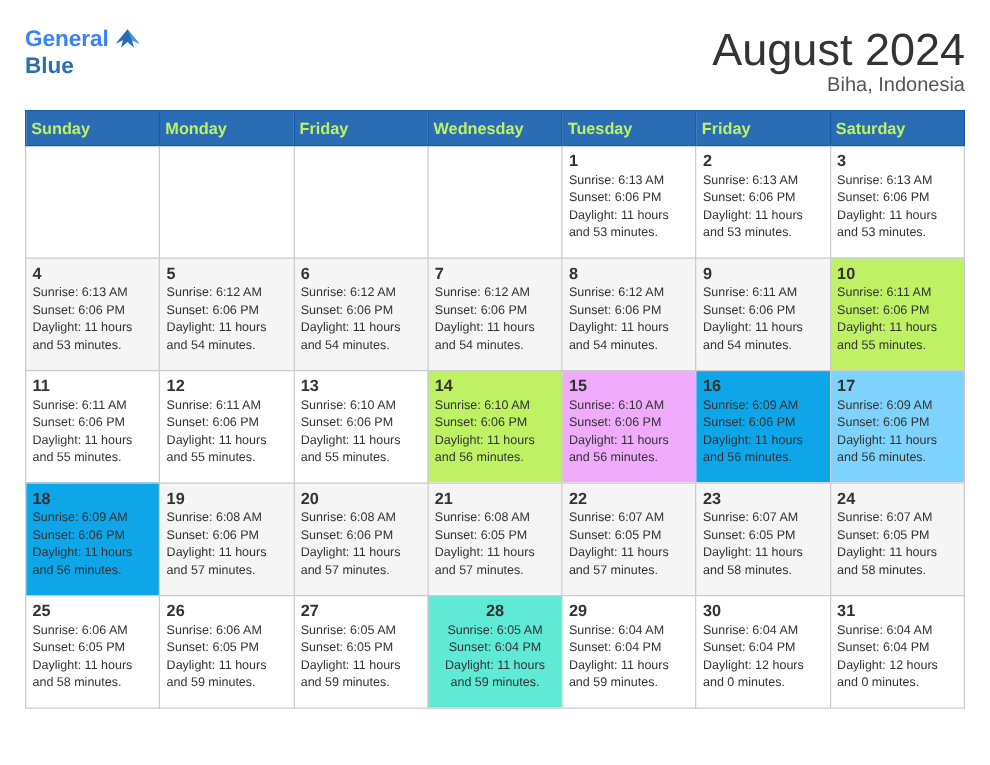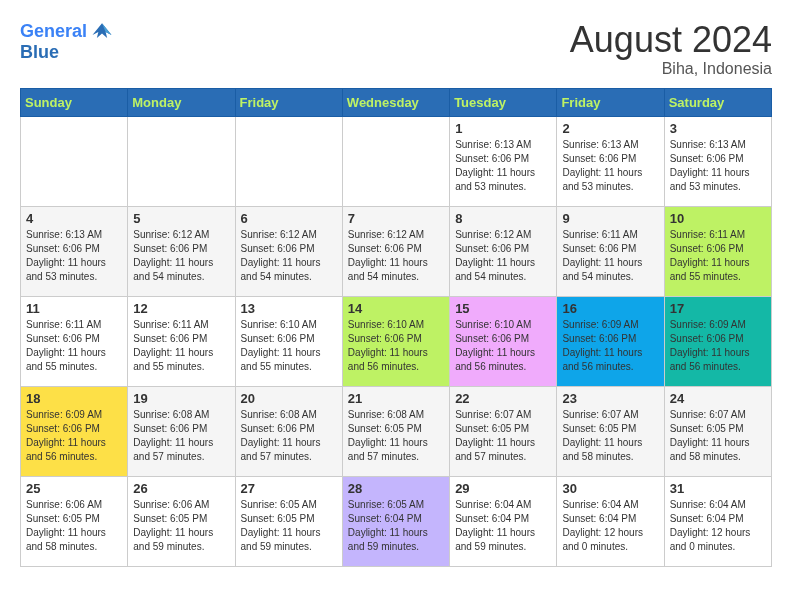--- a/index.html
+++ b/index.html
@@ -246,30 +246,30 @@
 Daylight: 11 hours
 and 56 minutes.</div>
         </td>
         <td style="background: #0ea5e9;">
           <div class="day-number">16</div>
           <div class="day-info">Sunrise: 6:09 AM
 Sunset: 6:06 PM
 Daylight: 11 hours
 and 56 minutes.</div>
         </td>
-        <td style="background: #14b8a6;">
+        <td style="background: #7dd3fc;">
           <div class="day-number">17</div>
           <div class="day-info">Sunrise: 6:09 AM
 Sunset: 6:06 PM
 Daylight: 11 hours
 and 56 minutes.</div>
         </td>
       </tr>
       <tr style="background: rgb(245, 245, 245);">
-        <td style="background: #fde047;">
+        <td style="background: #0ea5e9;">
           <div class="day-number">18</div>
           <div class="day-info">Sunrise: 6:09 AM
 Sunset: 6:06 PM
 Daylight: 11 hours
 and 56 minutes.</div>
         </td>
         <td style="background: rgb(245, 245, 245);">
           <div class="day-number">19</div>
           <div class="day-info">Sunrise: 6:08 AM
 Sunset: 6:06 PM
@@ -327,21 +327,21 @@
 Daylight: 11 hours
 and 59 minutes.</div>
         </td>
         <td style="background: rgb(255, 255, 255);">
           <div class="day-number">27</div>
           <div class="day-info">Sunrise: 6:05 AM
 Sunset: 6:05 PM
 Daylight: 11 hours
 and 59 minutes.</div>
         </td>
-        <td style="background: #c4b5fd;">
+        <td style="background: #5eead4; text-align: center;">
           <div class="day-number">28</div>
           <div class="day-info">Sunrise: 6:05 AM
 Sunset: 6:04 PM
 Daylight: 11 hours
 and 59 minutes.</div>
         </td>
         <td style="background: rgb(255, 255, 255);">
           <div class="day-number">29</div>
           <div class="day-info">Sunrise: 6:04 AM
 Sunset: 6:04 PM

